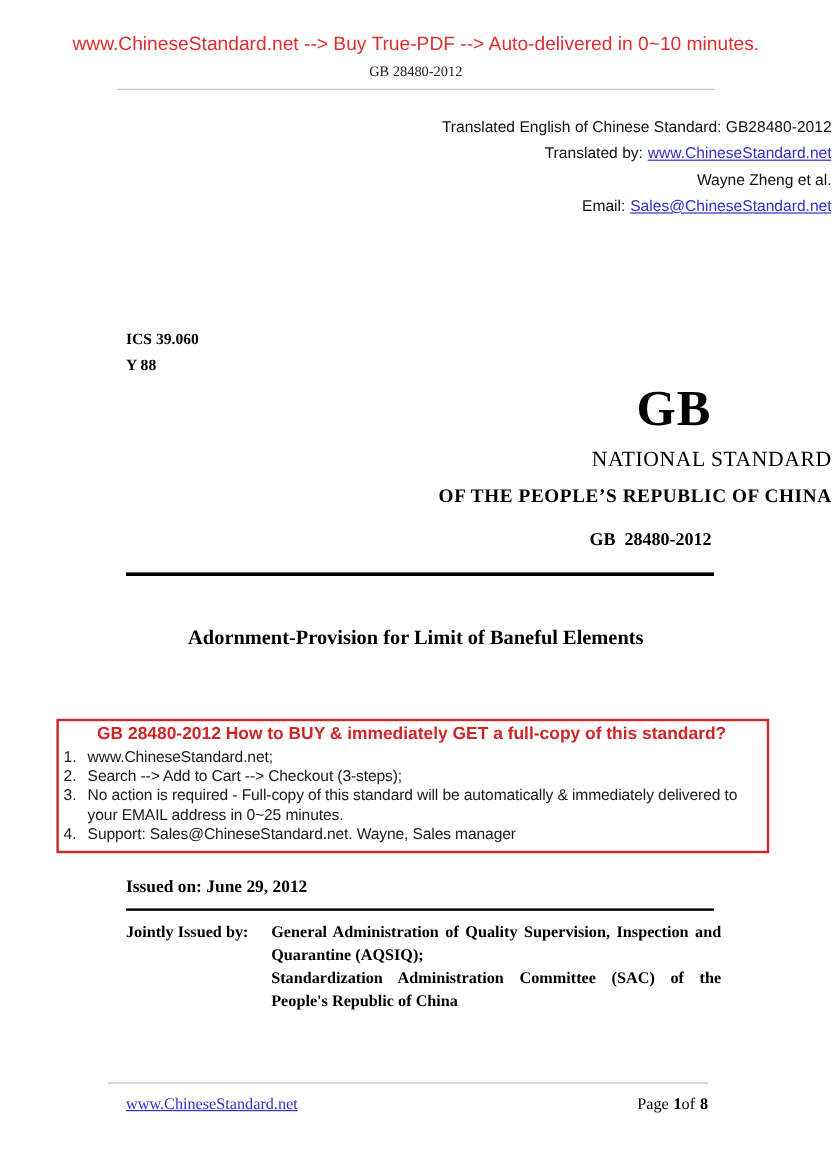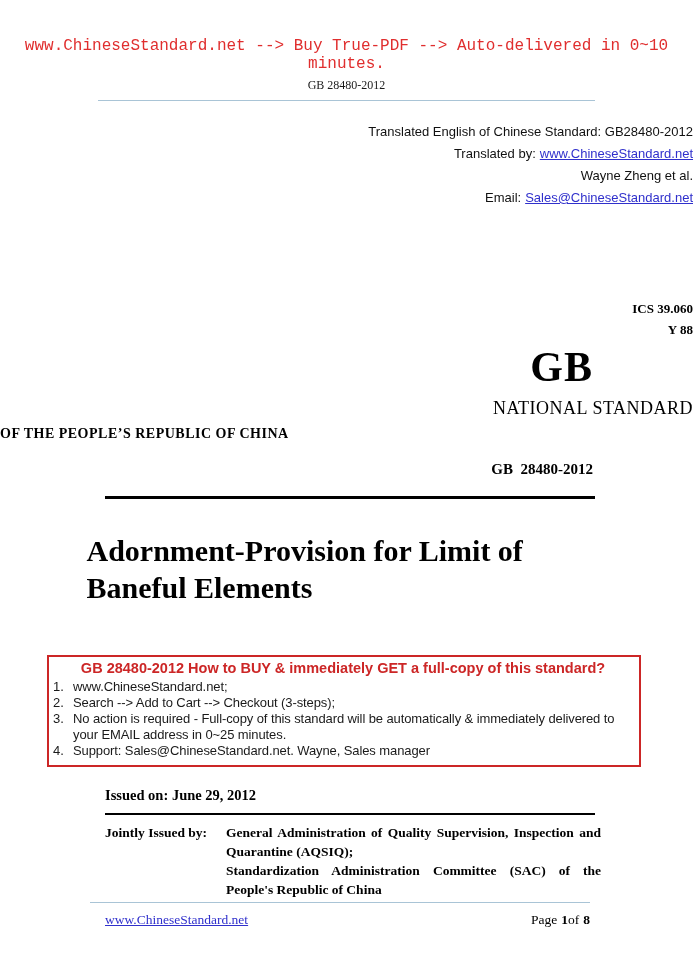--- a/index.html
+++ b/index.html
@@ -6,23 +6,23 @@
   .page{
     position:relative;
     width:693px;height:980px;
     background:#ffffff;
     font-family:"Liberation Serif",serif;
     color:#000;
     overflow:hidden;
   }
   
   .banner{
-    padding-top:37px;
-    text-align:center;
-    font-family:Liberation Mono, monospace;
+    padding-top:29px;
+    text-align:center;
+    font-family:Liberation Sans, sans-serif;
     font-size:16px;
     color:#e02e2e;
   }
   .doc-num{
     margin-top:5px;
     text-align:center;
     font-size:12px;
     color:#1a1a1a;
   }
   .rule-top{
@@ -45,50 +45,50 @@
     text-decoration:underline;
     cursor:pointer;
   }
   .prefix{margin-right:4px;}
   
   .ics-block{
     margin:89px 0 0 105px;
     font-weight:bold;
     font-size:13px;
     line-height:21px;
-    text-align:right;
   }
   .gb-logo{
     margin:6px 100px 0 0;
     text-align:right;
     font-size:42px;
     line-height:42px;
     font-weight:bold;
     letter-spacing:1px;
   }
   .nat1{margin-top:10px;text-align:right;font-weight:normal;font-size:18px;letter-spacing:.5px;}
-  .nat2{margin-top:7px;text-align:left;font-weight:bold;font-size:14px;letter-spacing:.5px;}
+  .nat2{margin-top:12px;text-align:right;font-weight:bold;font-size:16px;letter-spacing:.5px;}
   .std-num{
     margin:19px 100px 0 0;
     text-align:right;
     font-weight:bold;
     font-size:15px;
     white-space:pre;
   }
   .rule-thick{
     width:490px;
     margin:18px 0 0 105px;
     border-top:3px solid #000;
     height:0;
   }
   .doc-title{
     margin:33px auto 0 auto;
     max-width:520px;
-    font-weight:bold;
-    font-size:30px;
+    text-align:center;
+    font-weight:bold;
+    font-size:17px;
     line-height:37px;
   }
   
   .buy-box{
     box-sizing:border-box;
     margin:49px 52px 0 47px;
     width:594px;
     border:2px solid #cc2626;
     padding:2px 6px 6px 4px;
     font-family:"Liberation Sans",sans-serif;

